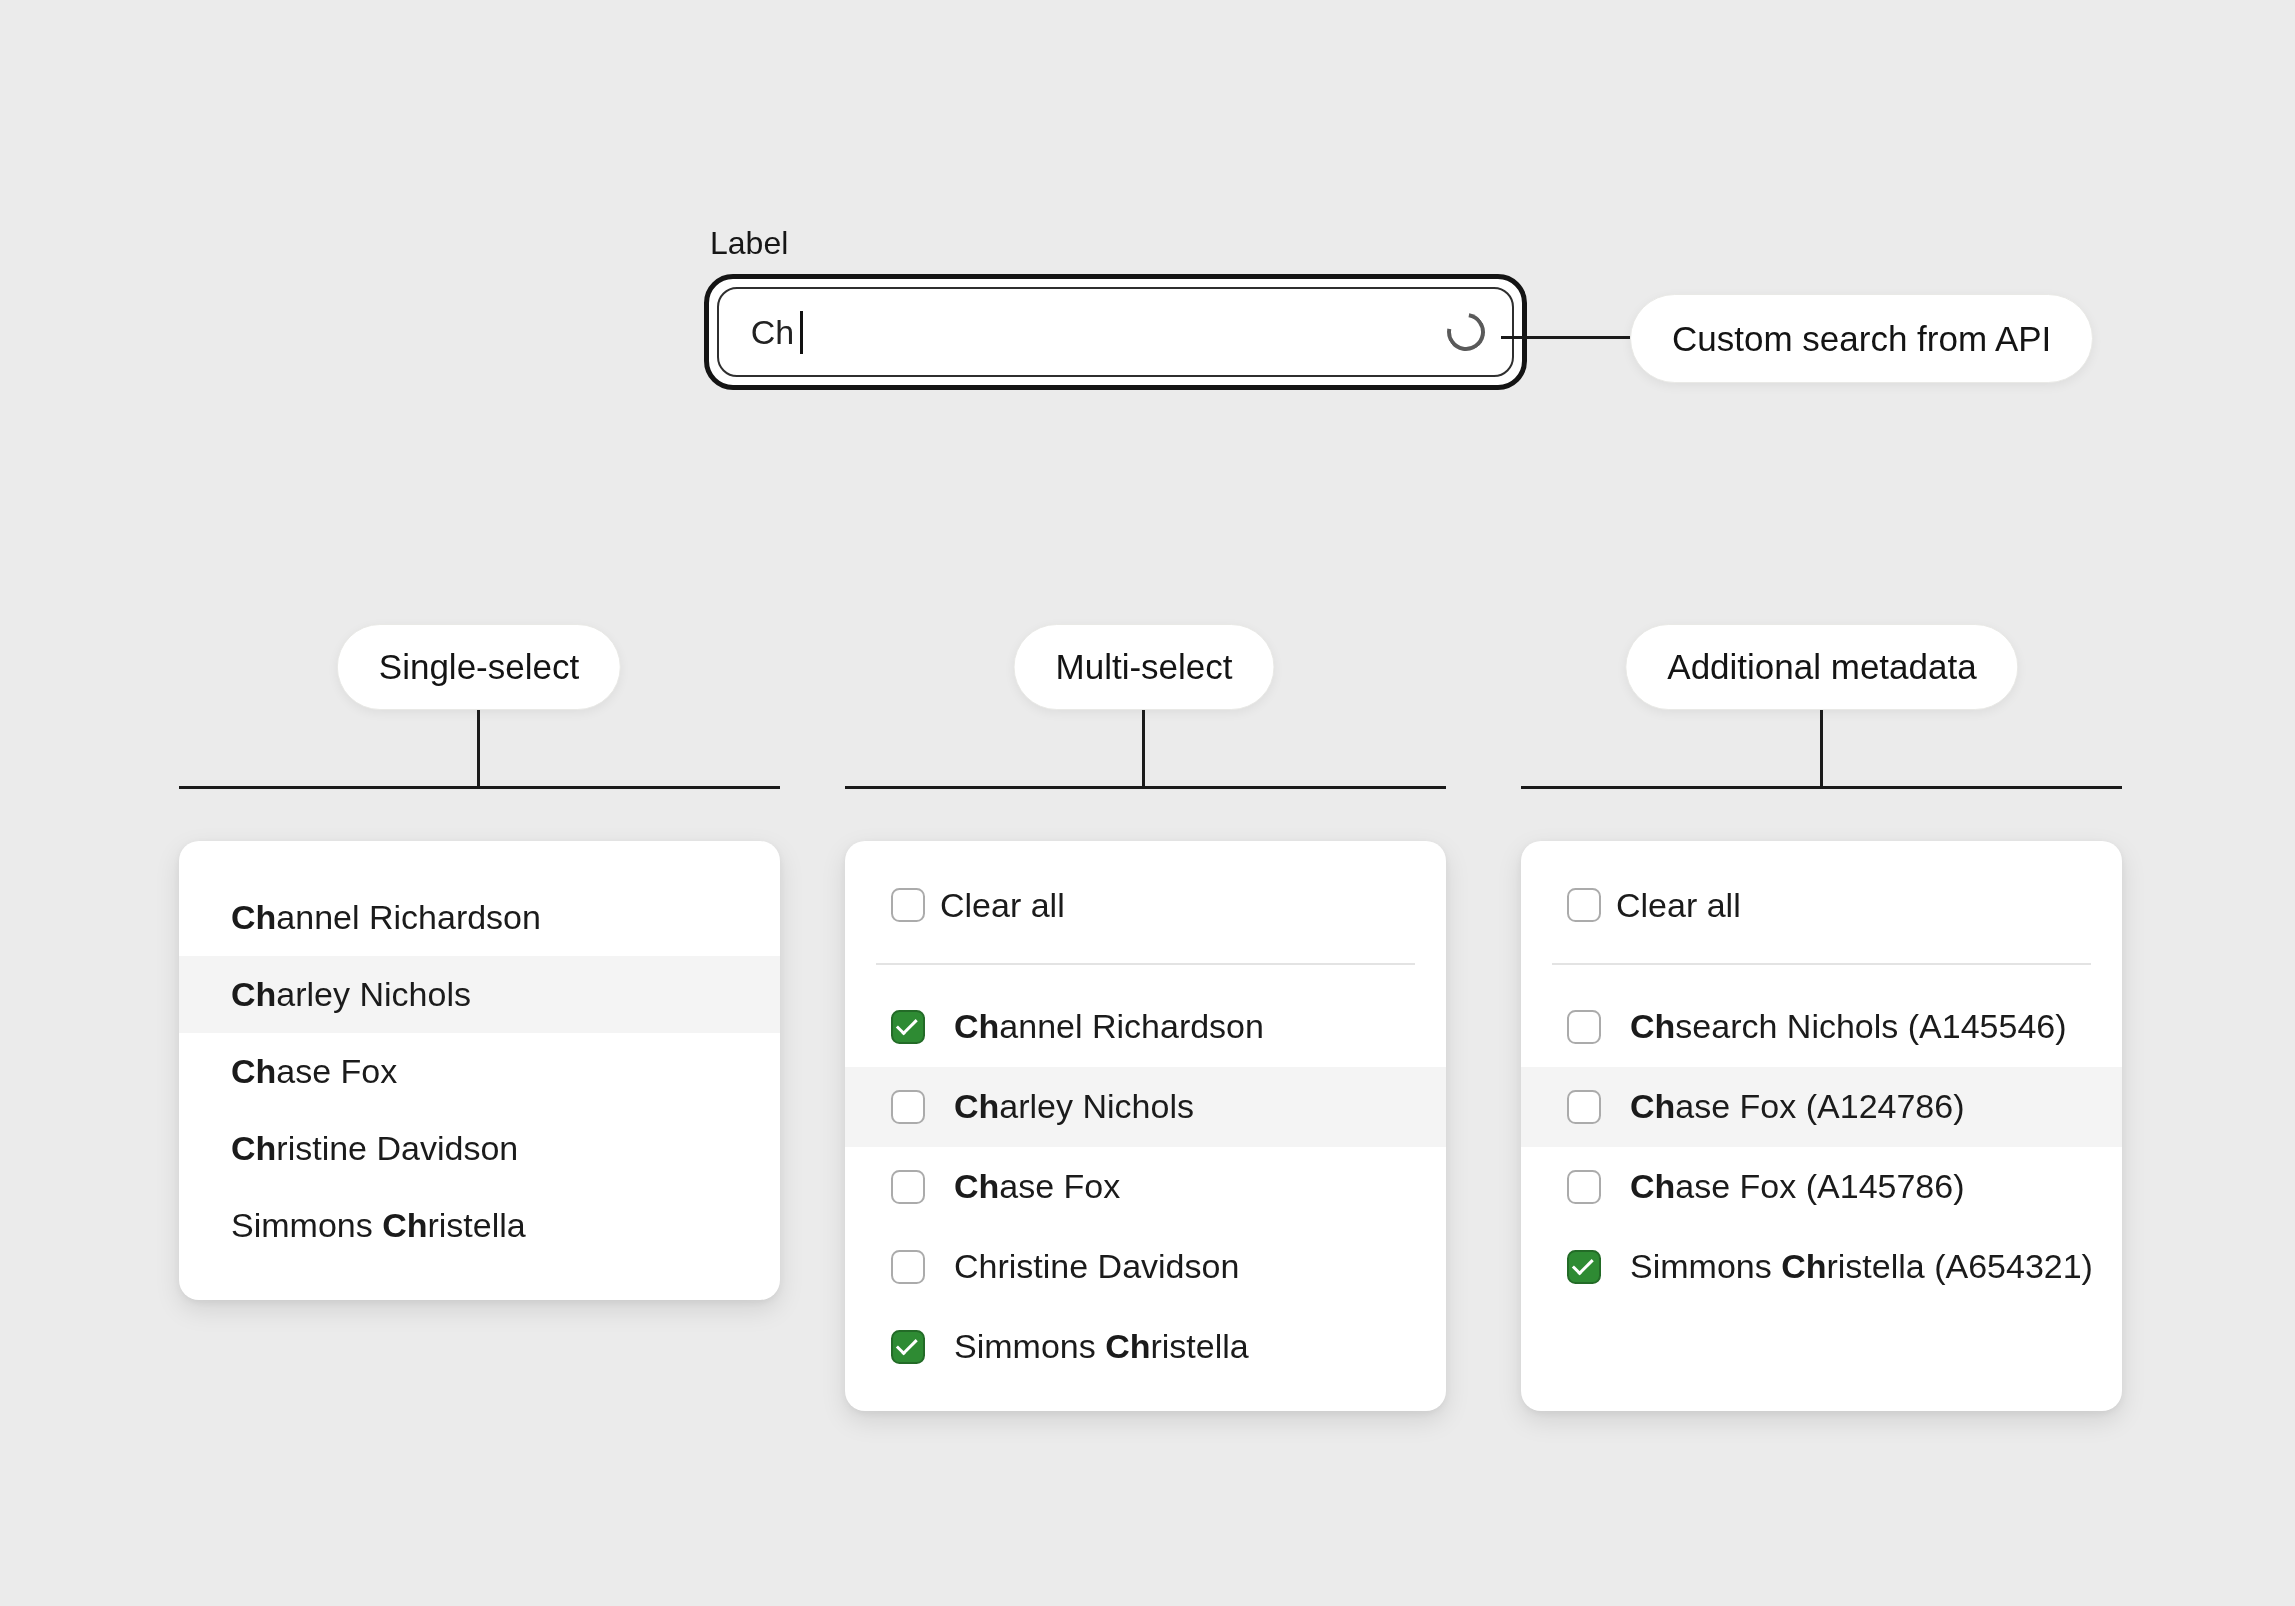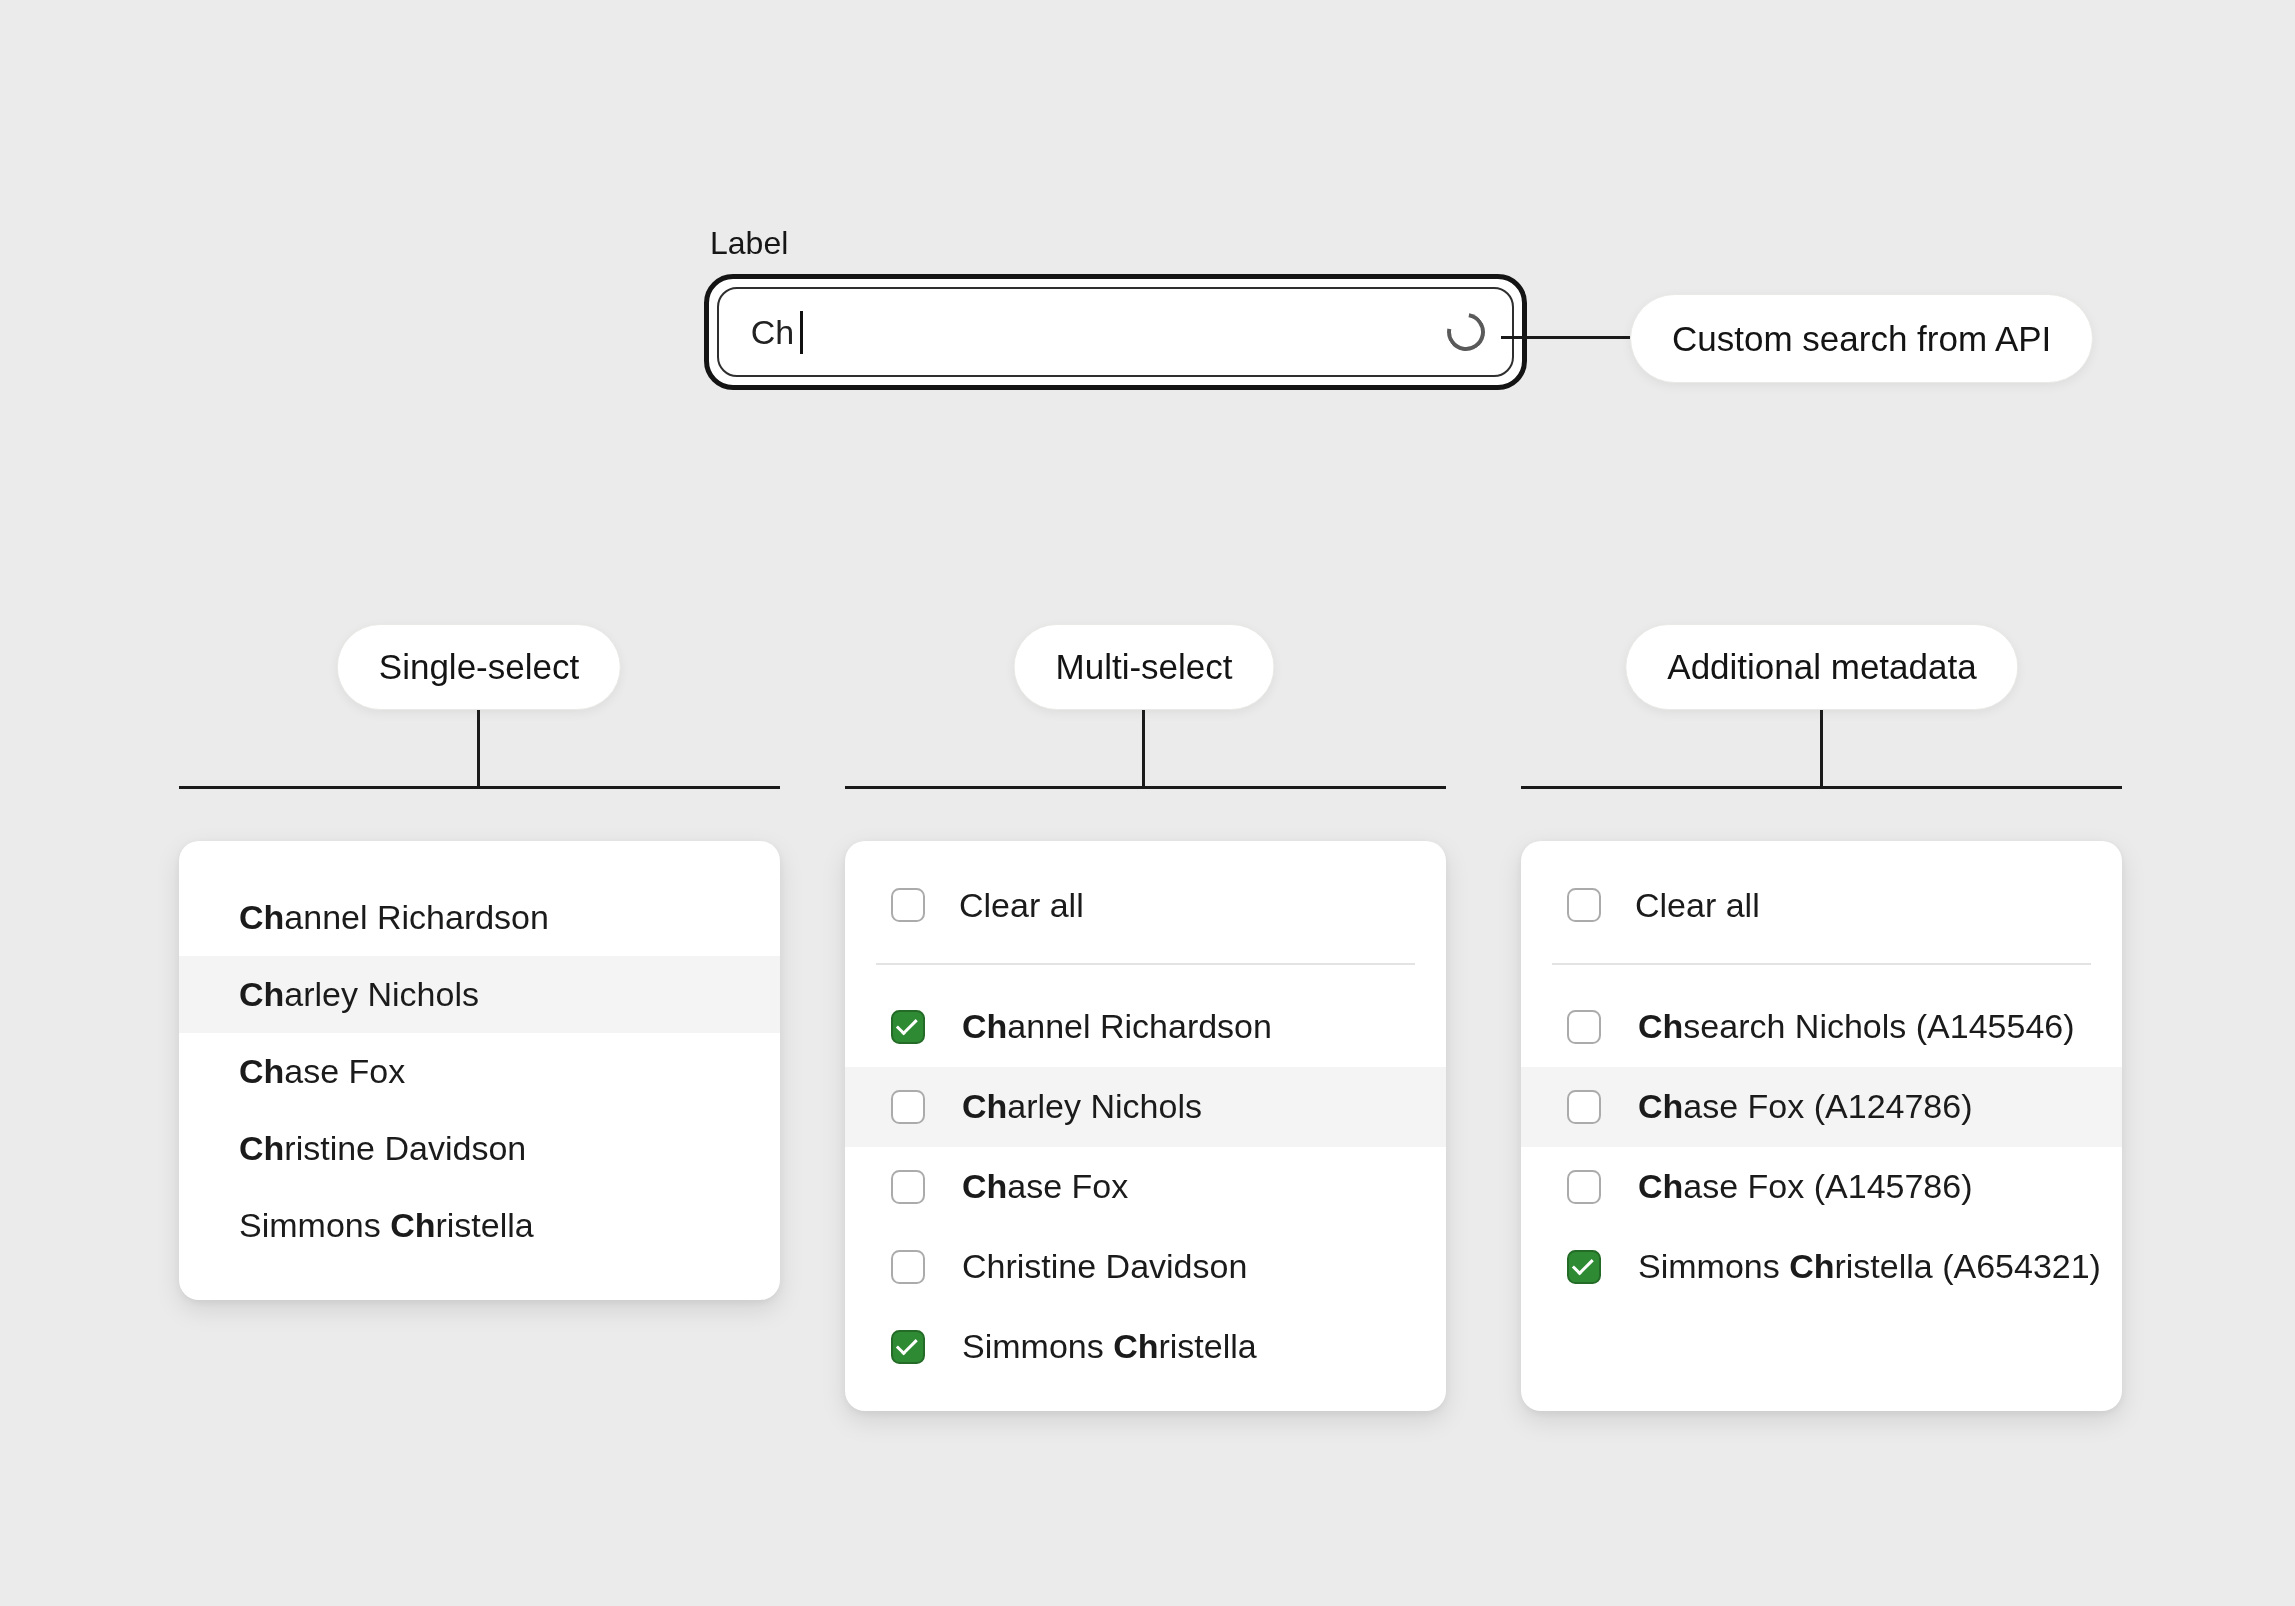--- a/index.html
+++ b/index.html
@@ -88,24 +88,24 @@
 
   .row{
     display:flex;align-items:center;
     font-size:34px;color:#1b1b1b;
     box-sizing:border-box;
   }
   .panel-single .row{height:77px;padding:0 31px 0 52px;}
   .panel-multi .row,.panel-additional .row{height:80px;padding:0 27.5px 0 46px;gap:29px;}
   .row.highlight{background:#f4f4f4;}
   .b{font-weight:700;}
-  .row-label{white-space:nowrap;margin-left:8px;}
+  .row-label{white-space:nowrap;}
 
   .clear-row{
-    display:flex;align-items:center;gap:26px;
+    display:flex;align-items:center;gap:15px;
     height:73px;padding:0 27.5px 0 46px;
     font-size:34px;box-sizing:border-box;
   }
   .divider{height:2.3px;background:#e3e3e3;margin:21.4px 31px;}
 
   .checkbox{
     width:34px;height:34px;box-sizing:border-box;flex:none;
     background:#ffffff;
     border:2.3px solid #ababab;
     border-radius:8.4px;

